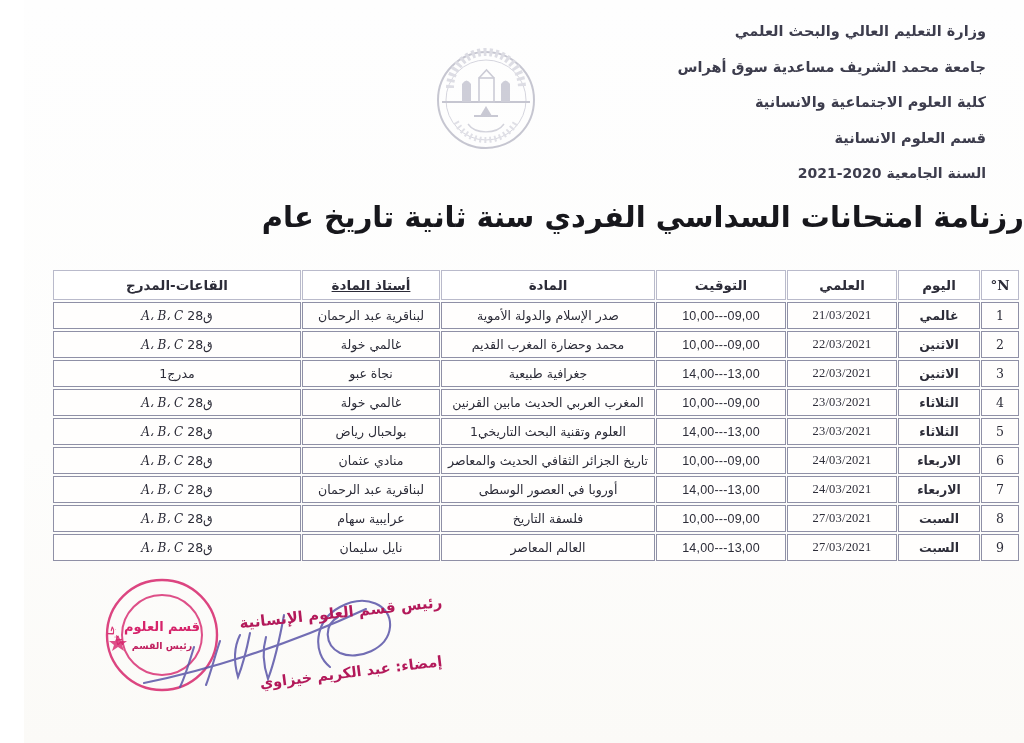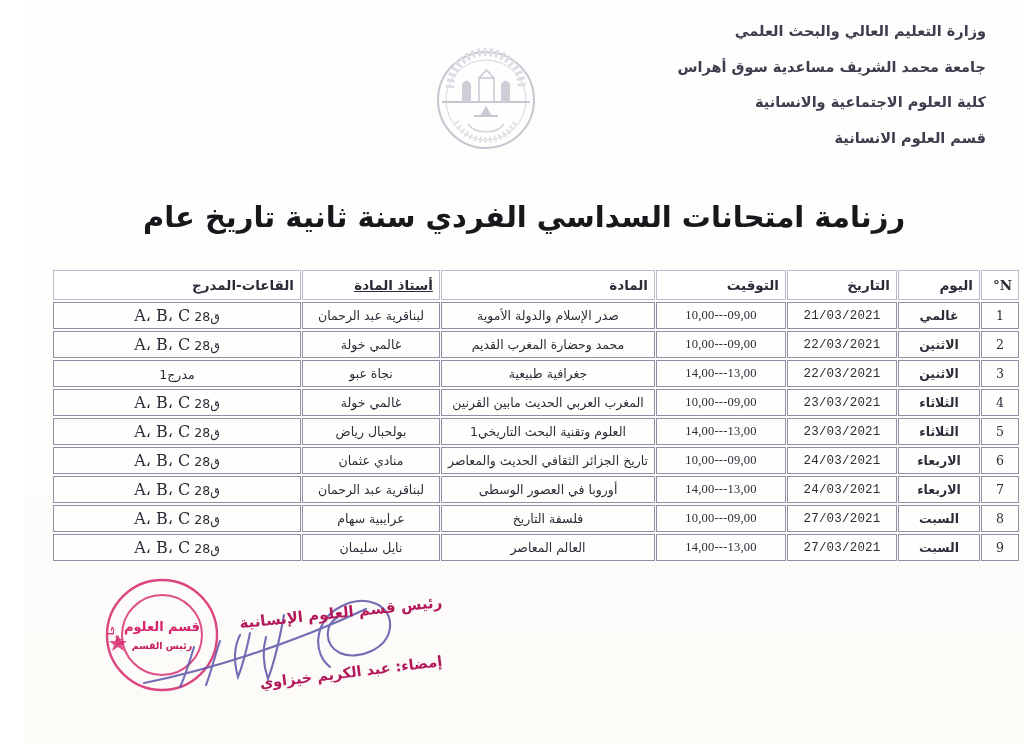--- a/index.html
+++ b/index.html
@@ -43,21 +43,20 @@
     left: 392px; top: 44px;
     width: 140px; height: 112px;
     opacity: .55;
   }
   .logo-wrap svg { display:block; }
 
   
   .doc-title {
     position: absolute;
     top: 200px; left: 0; right: 0;
-    text-align: center;
     font-size: 29px;
     font-weight: bold;
     color: #17171c;
     direction: rtl;
     letter-spacing: 0px;
   }
 
   
   .tbl-wrap {
     position: absolute;
@@ -81,39 +80,39 @@
     vertical-align: middle;
     overflow: hidden;
     white-space: nowrap;
   }
   table.sched thead th {
     border: 1px solid #b9bacb;
     font-weight: bold;
     font-size: 13.5px;
     height: 30px;
     background: #ffffff;
-    text-align: right;
+    text-align: center;
   }
   table.sched thead th.h-rooms,
-  table.sched thead th.h-prof { text-align: right; }
+  table.sched thead th.h-prof { text-align: center; }
   table.sched tbody td { text-align: center; }
   td.c-num   { width: 38px;  font-family:"DejaVu Serif","Liberation Serif",serif; font-size: 13px; color:#3a3a48; }
   td.c-day   { width: 82px;  font-weight: bold; }
-  td.c-date  { width: 110px; font-family:Liberation Mono, monospace; font-size:13px; letter-spacing:.2px; color:#34343f;}
-  td.c-time  { width: 130px; font-family:Liberation Serif, serif; font-size:13px; letter-spacing:.2px; color:#34343f;}
+  td.c-date  { width: 110px; font-family:Liberation Serif, serif; font-size:13px; letter-spacing:.2px; color:#34343f;}
+  td.c-time  { width: 130px; font-family:Liberation Sans, sans-serif; font-size:13px; letter-spacing:.2px; color:#34343f;}
   td.c-subj  { width: 214px; text-align: right; font-size: 12px; }
   td.c-prof  { width: 138px; text-align: right; font-size: 12.5px; }
   td.c-room  { text-align: right; font-size: 12.5px; direction: rtl; }
   th.h-num   { width: 38px;  font-family:"DejaVu Serif","Liberation Serif",serif; font-size:12px; }
   th.h-day   { width: 82px; }
   th.h-date  { width: 110px; }
   th.h-time  { width: 130px; }
   th.h-subj  { width: 214px; font-size:12.5px; }
   th.h-prof  { width: 138px; text-decoration: underline; }
-  .room-lat { font-family:"DejaVu Serif","Liberation Serif",serif; font-size:16px; direction:ltr; unicode-bidi:isolate; }
+  .room-lat { font-family:"DejaVu Serif","Liberation Serif",serif; font-size:12px; direction:ltr; unicode-bidi:isolate;font-style:italic; }
 
   
   .sign-zone {
     position: absolute;
     left: 70px; top: 565px;
     width: 340px; height: 140px;
   }
   .stamp {
     position: absolute;
     left: 2px; top: 4px;
@@ -154,20 +153,21 @@
 </head>
 <body>
 
 <div id="page">
 
   <div class="hdr-block">
     <div class="hdr-line">وزارة التعليم العالي والبحث العلمي</div>
     <div class="hdr-line">جامعة محمد الشريف مساعدية سوق أهراس</div>
     <div class="hdr-line">كلية العلوم الاجتماعية والانسانية</div>
     <div class="hdr-line">قسم العلوم الانسانية</div>
+    <div class="hdr-line year">السنة الجامعية 2020-2021</div>
   </div>
 
   <div class="logo-wrap">
     <svg viewBox="0 0 140 112" width="140" height="112">
       <circle cx="70" cy="56" r="48" fill="none" stroke="#9a9aad" stroke-width="2"></circle>
       <circle cx="70" cy="56" r="40" fill="none" stroke="#b4b4c4" stroke-width="1"></circle>
       <path d="M26 58 H114" stroke="#9a9aad" stroke-width="2"></path>
       <path d="M34 44 a36 36 0 0 1 72 0" fill="none" stroke="#c3c3d0" stroke-width="8" stroke-dasharray="3 3"></path>
       <rect x="46" y="40" width="9" height="18" fill="#a7a7ba"></rect>
       <rect x="85" y="40" width="9" height="18" fill="#a7a7ba"></rect>
@@ -183,21 +183,21 @@
   </div>
 
   <div class="doc-title">رزنامة امتحانات السداسي الفردي سنة ثانية تاريخ عام</div>
 
   <div class="tbl-wrap">
     <table class="sched">
       <thead>
         <tr>
           <th class="h-num">N°</th>
           <th class="h-day">اليوم</th>
-          <th class="h-date">التاريخ</th>
+          <th class="h-date">العلمي</th>
           <th class="h-time">التوقيت</th>
           <th class="h-subj">المادة</th>
           <th class="h-prof">أستاذ المادة</th>
           <th class="h-rooms">القاعات-المدرج</th>
         </tr>
       </thead>
       <tbody id="sched-body">
           <tr>
             <td class="c-num">1</td>
             <td class="c-day">غالمي</td>

